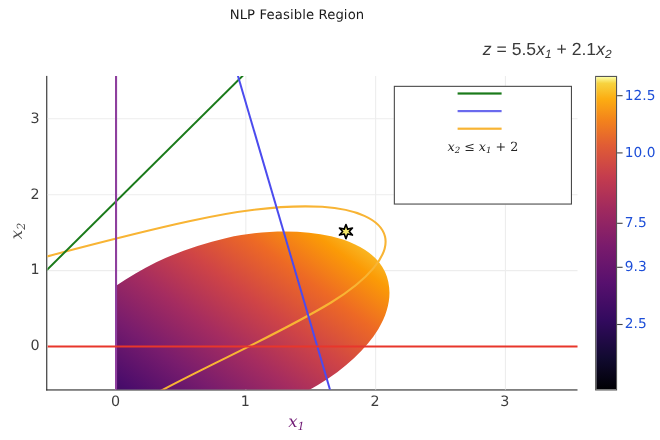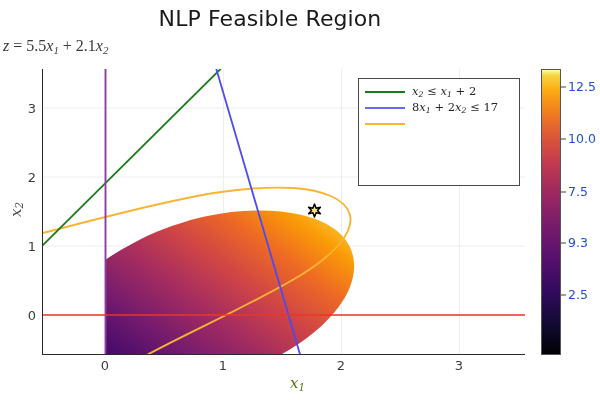--- a/index.html
+++ b/index.html
@@ -3,48 +3,48 @@
 <meta charset="utf-8">
 <style>
   html,body{margin:0;padding:0;background:#ffffff;}
   body{width:600px;height:400px;position:relative;overflow:hidden;
        font-family:"DejaVu Sans","Liberation Sans",sans-serif;color:#000;}
 
   #figure{position:absolute;left:0;top:0;width:600px;height:400px;}
 
   
   #chart-title{position:absolute;left:0;top:6px;width:540px;text-align:center;
-      font-size:22px;font-weight:400;color:#1a1a1a;letter-spacing:.1px;}
-  #chart-subtitle{position:absolute;left:3px;top:37px;width:540px;text-align:left;
-      font-size:16px;color:#3a3a3a;font-family:Liberation Serif, serif;
+      font-size:12px;font-weight:400;color:#1a1a1a;letter-spacing:.1px;}
+  #chart-subtitle{position:absolute;left:16px;top:37px;width:540px;text-align:right;
+      font-size:16px;color:#3a3a3a;font-family:Liberation Sans, sans-serif;
       font-style:italic;}
   #chart-subtitle .num,#chart-subtitle .op{font-style:normal;}
 
   
   #plot-area{position:absolute;left:42px;top:69px;width:483px;height:286px;
       border-left:1.6px solid #2b2b2b;border-bottom:1.6px solid #2b2b2b;
       box-sizing:border-box;overflow:hidden;background:#fff;}
   #plot-svg{position:absolute;left:0;top:0;}
 
   
-  #xlabel{position:absolute;left:56px;top:374px;width:483px;text-align:center;
-      font-size:15px;color:#4d7c0f;font-family:"DejaVu Serif","Liberation Serif",serif;font-style:italic;}
+  #xlabel{position:absolute;left:28px;top:374px;width:483px;text-align:center;
+      font-size:15px;color:#701a75;font-family:"DejaVu Serif","Liberation Serif",serif;font-style:italic;}
   #ylabel{position:absolute;left:-14px;top:200px;width:60px;text-align:center;
       font-size:15px;color:#4d4d4d;font-family:"DejaVu Serif","Liberation Serif",serif;
       font-style:italic;transform:rotate(-90deg);transform-origin:50% 50%;}
   .tick-label{position:absolute;font-size:13px;color:#3d3d3d;
       font-family:"DejaVu Sans","Liberation Sans",sans-serif;white-space:nowrap;}
   .xtick{transform:translateX(-50%);top:358px;}
   .ytick{transform:translateY(-50%);text-align:right;width:26px;left:10px;}
 
   
   #legend{position:absolute;left:358px;top:78px;width:162px;height:108px;
       border:1.4px solid #4a4a4a;background:rgba(255,255,255,.96);box-sizing:border-box;
       padding:5px 6px 4px 6px;}
-  .legend-row{display:flex;align-items:center;height:16px;}
+  .legend-row{display:flex;align-items:center;height:16px;flex-direction:column;}
   .legend-swatch{width:40px;height:0;border-top-width:2px;border-top-style:solid;
       margin-right:7px;flex:0 0 40px;}
   .legend-star{width:40px;margin-right:7px;flex:0 0 40px;text-align:center;
       font-size:13px;line-height:1;}
   .legend-text{font-size:11.5px;color:#262626;white-space:nowrap;
       font-family:"DejaVu Serif","Liberation Serif",serif;font-style:italic;}
   .legend-text .num,.legend-text .op{font-style:normal;}
   sub{font-size:.68em;vertical-align:-.28em;font-style:italic;}
   sup{font-size:.68em;vertical-align:.42em;font-style:normal;}
 
@@ -161,33 +161,32 @@
   <div id="xlabel">x<sub>1</sub></div>
   <div id="ylabel">x<sub>2</sub></div>
 
   <div id="legend">
     <div class="legend-row">
       <span class="legend-swatch" style="border-top-color:#1a7a1a"></span>
       <span class="legend-text">x<sub>2</sub> <span class="op">≤</span> x<sub>1</sub> <span class="op">+</span> <span class="num">2</span></span>
     </div>
     <div class="legend-row">
       <span class="legend-swatch" style="border-top-color:#6a6aee"></span>
-      <span class="legend-text"><span class="num">8</span>x<sub>1</sub> <span class="op">+</span> <span class="num">2</span>x<sub>2</sub> <span class="op">≤</span> <span class="num">17</span></span>
     </div>
     <div class="legend-row">
       <span class="legend-swatch" style="border-top-color:#f8b434;border-top-width:2.4px"></span>
     </div>
   </div>
 
   <div id="colorbar">
     <svg width="18" height="284" viewBox="0 0 18 284" style="display:block">
       <rect x="0" y="0" width="18" height="284" fill="url(#cbGrad)"></rect>
     </svg>
   </div>
   <div id="colorbar-ticks">
     <div class="cb-tick" style="top:17px"><i></i><span>12.5</span></div>
     <div class="cb-tick" style="top:69px"><i></i><span>10.0</span></div>
-    <div class="cb-tick" style="top:122px"><i></i><span>7.5</span></div>
+    <div class="cb-tick" style="top:133px"><i></i><span>7.5</span></div>
     <div class="cb-tick" style="top:173px"><i></i><span>9.3</span></div>
     <div class="cb-tick" style="top:225px"><i></i><span>2.5</span></div>
   </div>
 
 </div>
 
 </body></html>

